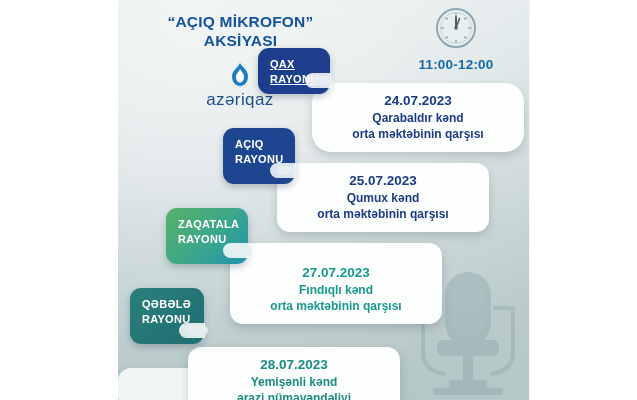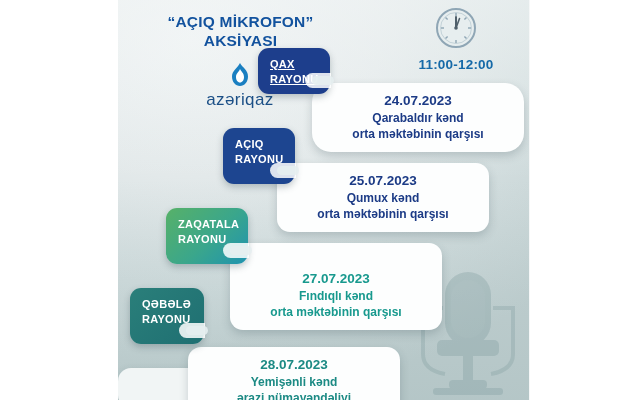--- a/index.html
+++ b/index.html
@@ -74,21 +74,21 @@
   #row1{top:48px;} #row2{top:128px;} #row3{top:208px;} #row4{top:288px;} #row5{top:368px;}
 
   #tab1{left:140px;top:0;width:72px;height:46px;background:#1d3e8c;text-decoration:underline;}
   #card1{left:194px;top:35px;width:212px;padding:9px 8px 10px;color:#1c3b86;border-radius:19px;}
 
   #tab2{left:105px;top:0;width:72px;height:56px;background:#1d4590;}
   #card2{left:159px;top:35px;width:212px;padding:9px 8px 10px;color:#1c3b86;}
 
   #tab3{left:48px;top:0;width:82px;height:56px;
         background:linear-gradient(135deg,#57b168 0%,#3aa68c 55%,#1f93b0 100%);}
-  #card3{left:112px;top:35px;width:212px;padding:27px 8px 10px;color:#18998e;}
+  #card3{left:112px;top:35px;width:212px;padding:21px 8px 10px;color:#18998e;}
 
   #tab4{left:12px;top:0;width:74px;height:56px;
         background:linear-gradient(135deg,#2a7f7a 0%,#1f6f72 100%);}
   #card4{left:70px;top:35px;width:212px;padding:9px 8px 10px;color:#1c8a84;margin-top:24px;}
 
   #card5{left:112px;top:0;width:212px;height:40px;background:#f1f5f5;border-radius:13px;
          box-shadow:0 3px 8px rgba(45,70,78,.18);z-index:1;}
 </style>
 </head>
 <body>

